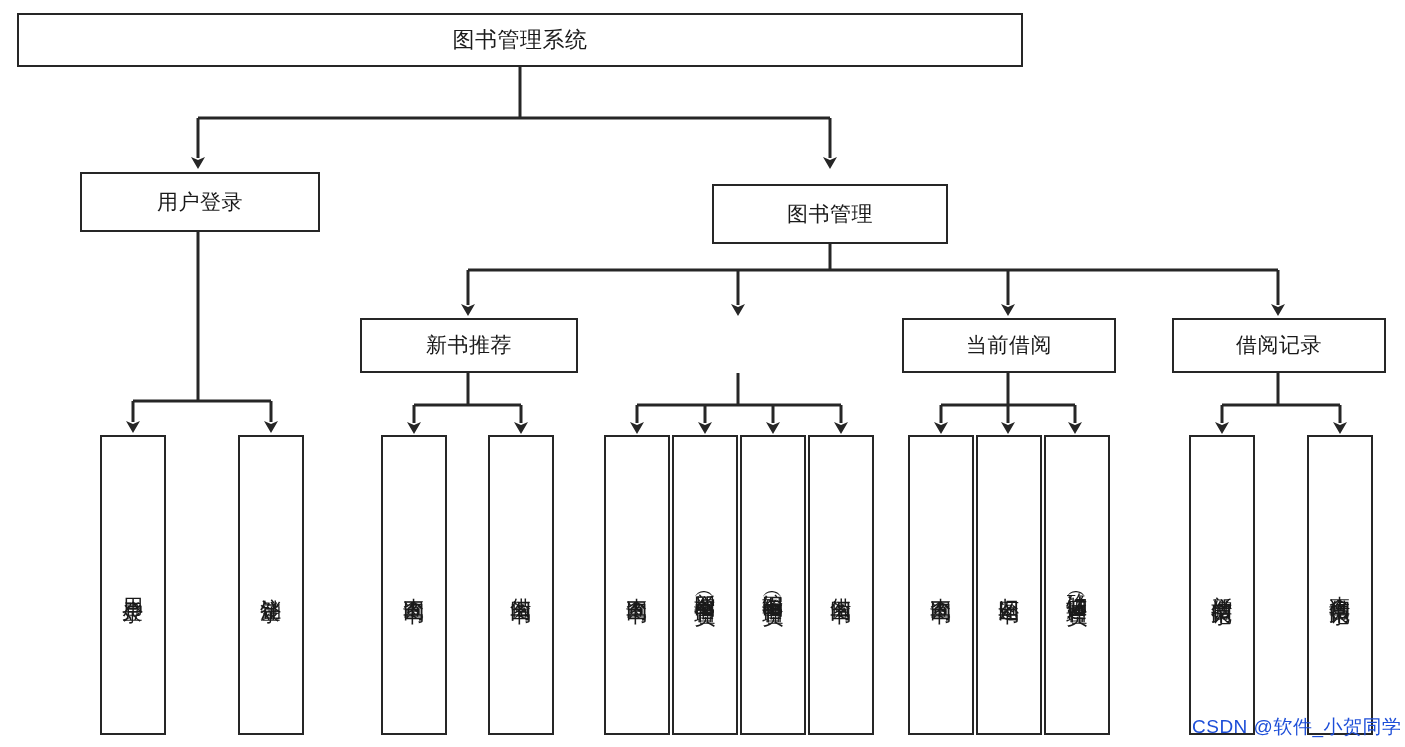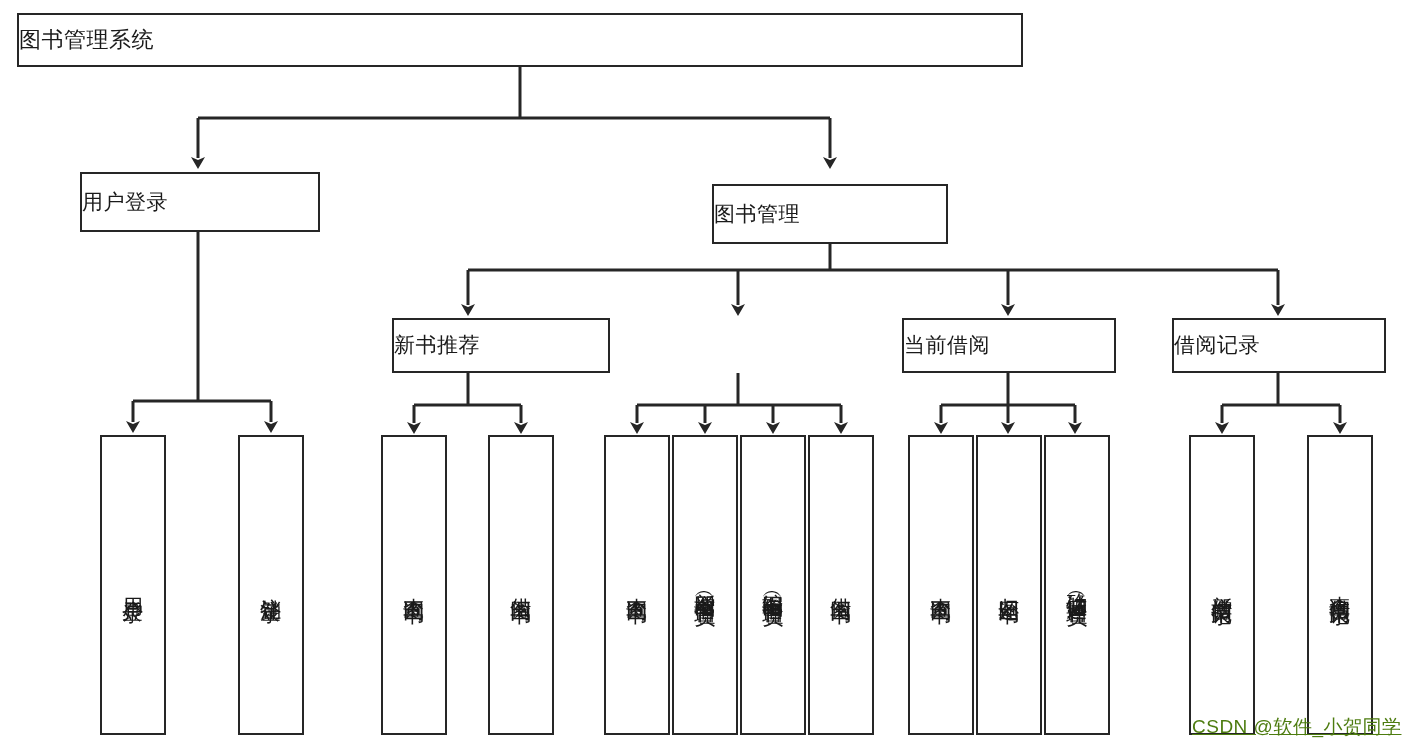--- a/index.html
+++ b/index.html
@@ -25,20 +25,21 @@
     height: 747px;
     pointer-events: none;
   }
   .node {
     position: absolute;
     box-sizing: border-box;
     background: #ffffff;
     border: 2px solid #262626;
     display: flex;
     align-items: center;
+    justify-content: center;
     color: #1a1a1a;
   }
   .node .label {
     display: block;
     text-align: center;
     line-height: 1.16;
     white-space: nowrap;
   }
   .node.horiz .label {
     font-size: 21px;
@@ -56,25 +57,24 @@
     writing-mode: vertical-rl;
     text-orientation: upright;
     font-size: 21px;
     line-height: 1.22;
     letter-spacing: 2px;
     white-space: nowrap;
   }
   .watermark {
     position: absolute;
     font-size: 19px;
-    color: #4d7c0f;
+    color: #1d4ed8;
     white-space: nowrap;
     letter-spacing: 0.5px;
     font-family: "Liberation Sans", "DejaVu Sans", sans-serif;
-    text-decoration: underline;
   }
 </style>
 </head>
 <body>
 
 <div id="canvas">
 
   <svg class="connectors" viewBox="0 0 1405 747">
     <defs>
       <marker id="arrow" markerWidth="12" markerHeight="14" refX="1" refY="7" orient="auto" markerUnits="userSpaceOnUse">
@@ -127,21 +127,21 @@
     <span class="label">图书管理系统</span>
   </div>
 
   <div class="node horiz" style="left:80px; top:172px; width:240px; height:60px;">
     <span class="label">用户登录</span>
   </div>
   <div class="node horiz" style="left:712px; top:172px; width:236px; height:60px;margin-top:12px;">
     <span class="label">图书管理</span>
   </div>
 
-  <div class="node horiz" style="left:360px; top:318px; width:218px; height:55px;margin-left:32px;">
+  <div class="node horiz" style="left:360px; top:318px; width:218px; height:55px;">
     <span class="label">新书推荐</span>
   </div>
   <div class="node horiz" style="left:902px; top:318px; width:214px; height:55px;">
     <span class="label">当前借阅</span>
   </div>
   <div class="node horiz" style="left:1172px; top:318px; width:214px; height:55px;">
     <span class="label">借阅记录</span>
   </div>
 
   <div class="node vert" style="left:100px; top:435px; width:66px; height:300px;">

